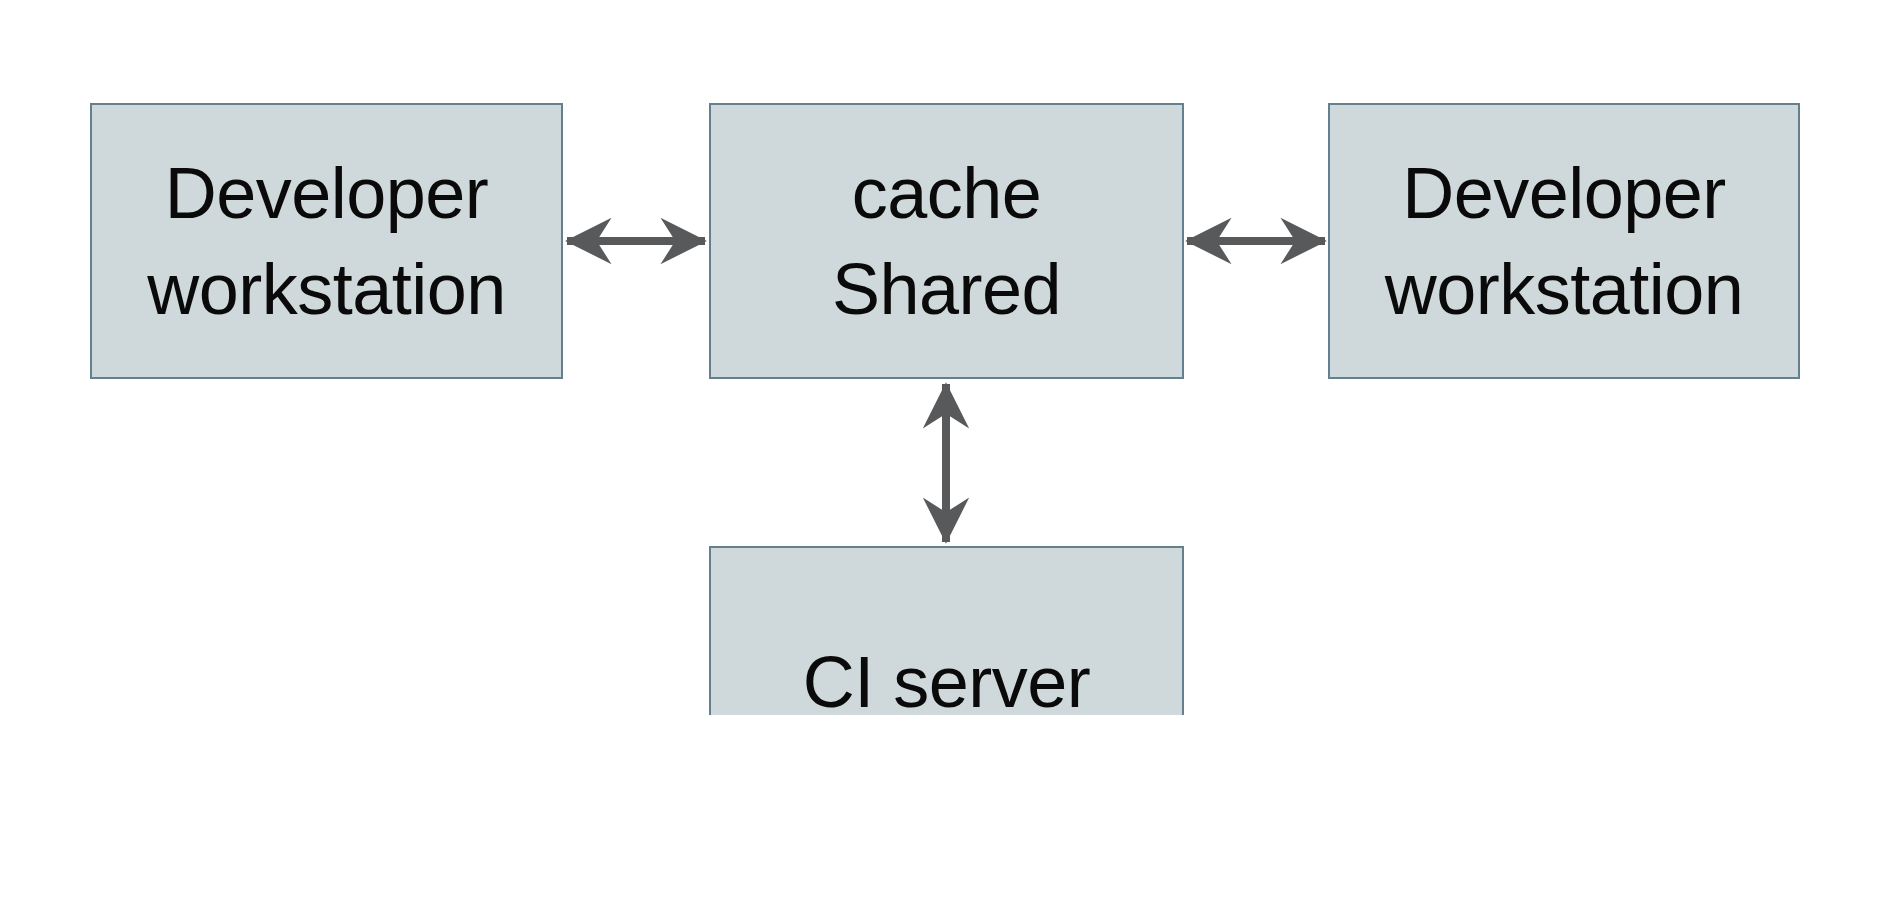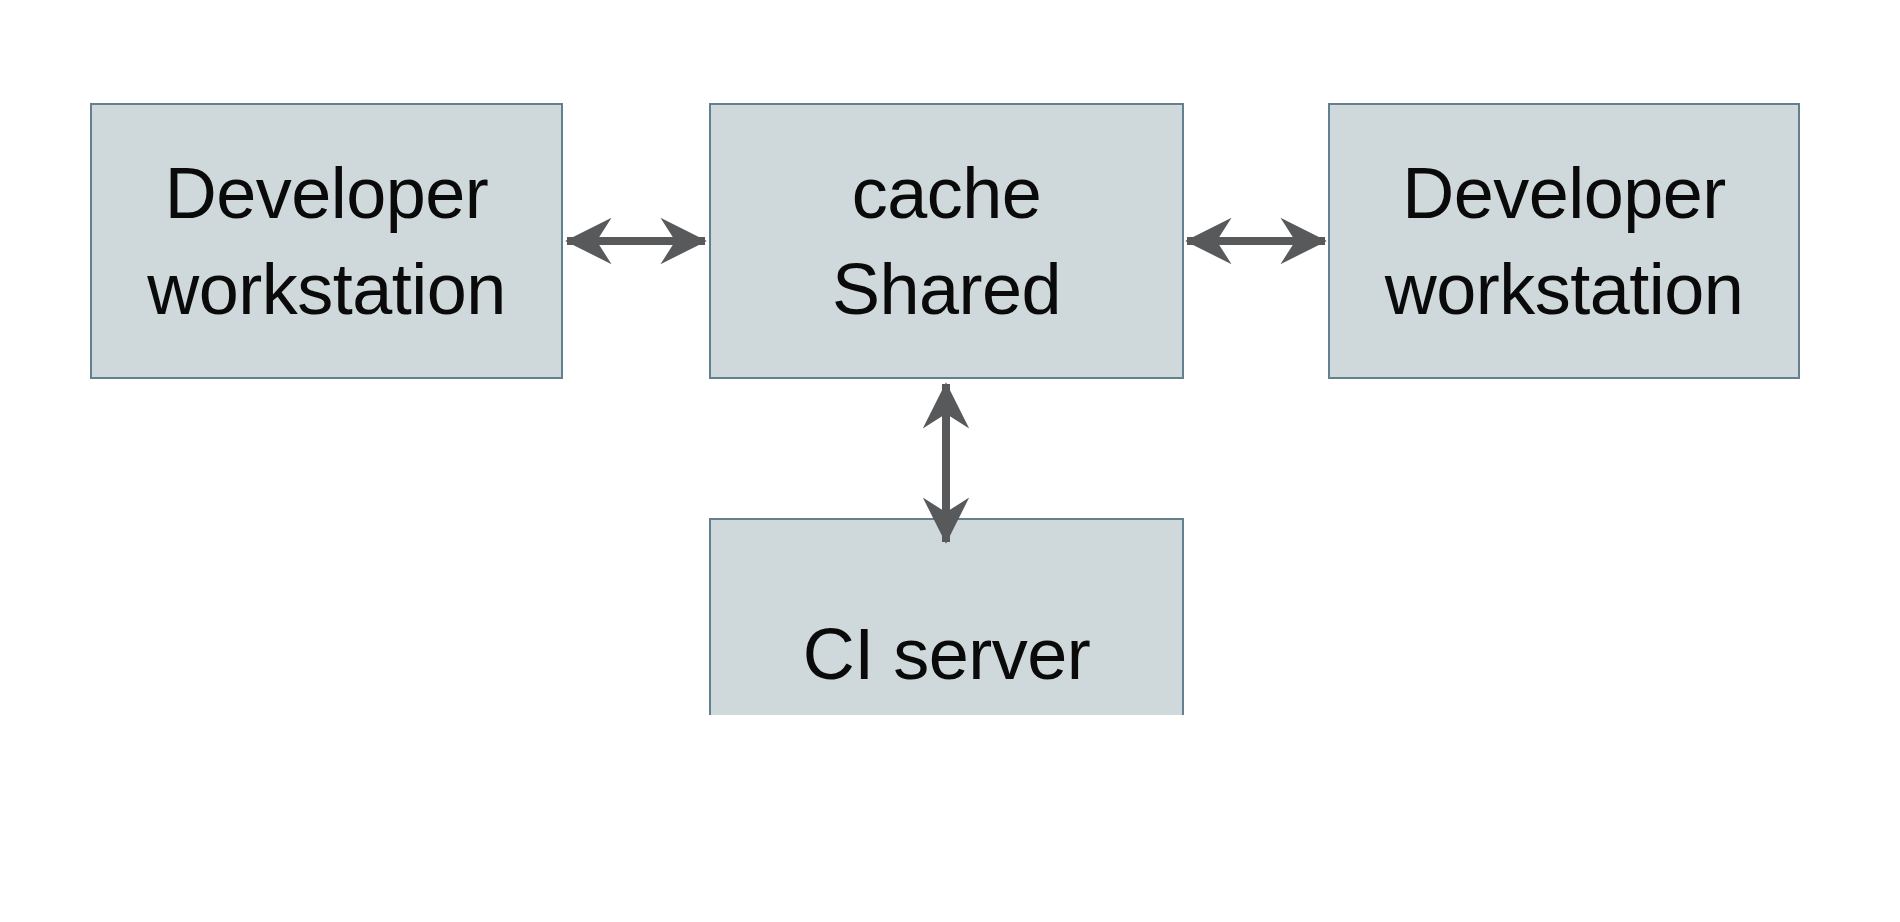--- a/index.html
+++ b/index.html
@@ -36,21 +36,21 @@
     font-size: 72px;
     line-height: 1.34;
     letter-spacing: -0.5px;
     color: var(--text);
   }
   .node-label .line { display: block; }
 
   .node-dev-left  { left: 90px;   top: 103px; width: 473px; height: 276px; }
   .node-cache     { left: 709px;  top: 103px; width: 475px; height: 276px; }
   .node-dev-right { left: 1328px; top: 103px; width: 472px; height: 276px; }
-  .node-ci        { left: 709px;  top: 518px; width: 475px; height: 272px; }
+  .node-ci        { left: 709px;  top: 546px; width: 475px; height: 272px; }
 
   .arrows {
     position: absolute;
     left: 0;
     top: 0;
     pointer-events: none;
     color: var(--arrow);
   }
 </style>
 </head>

